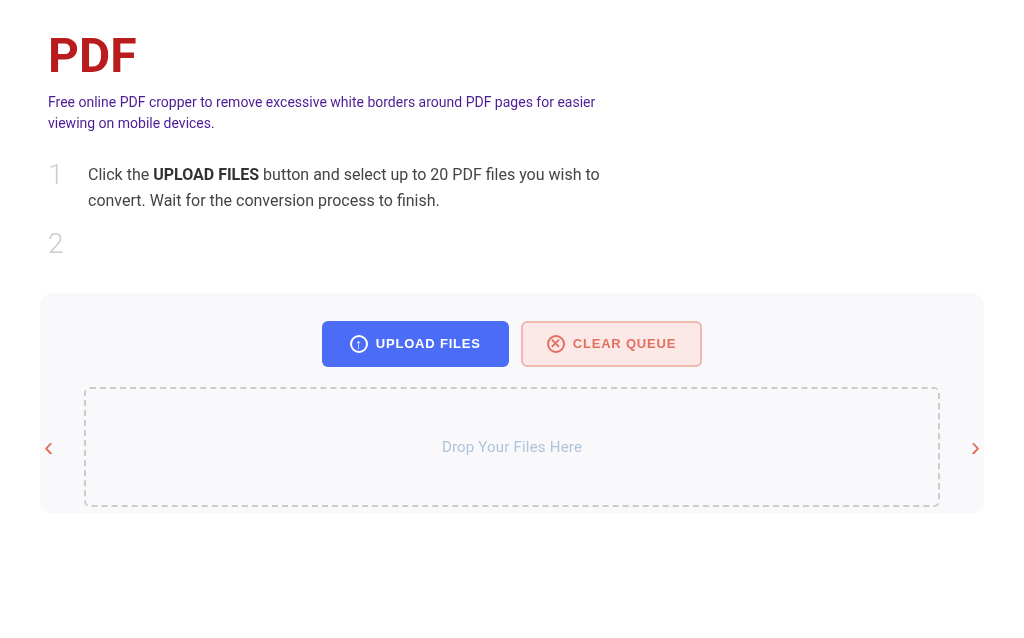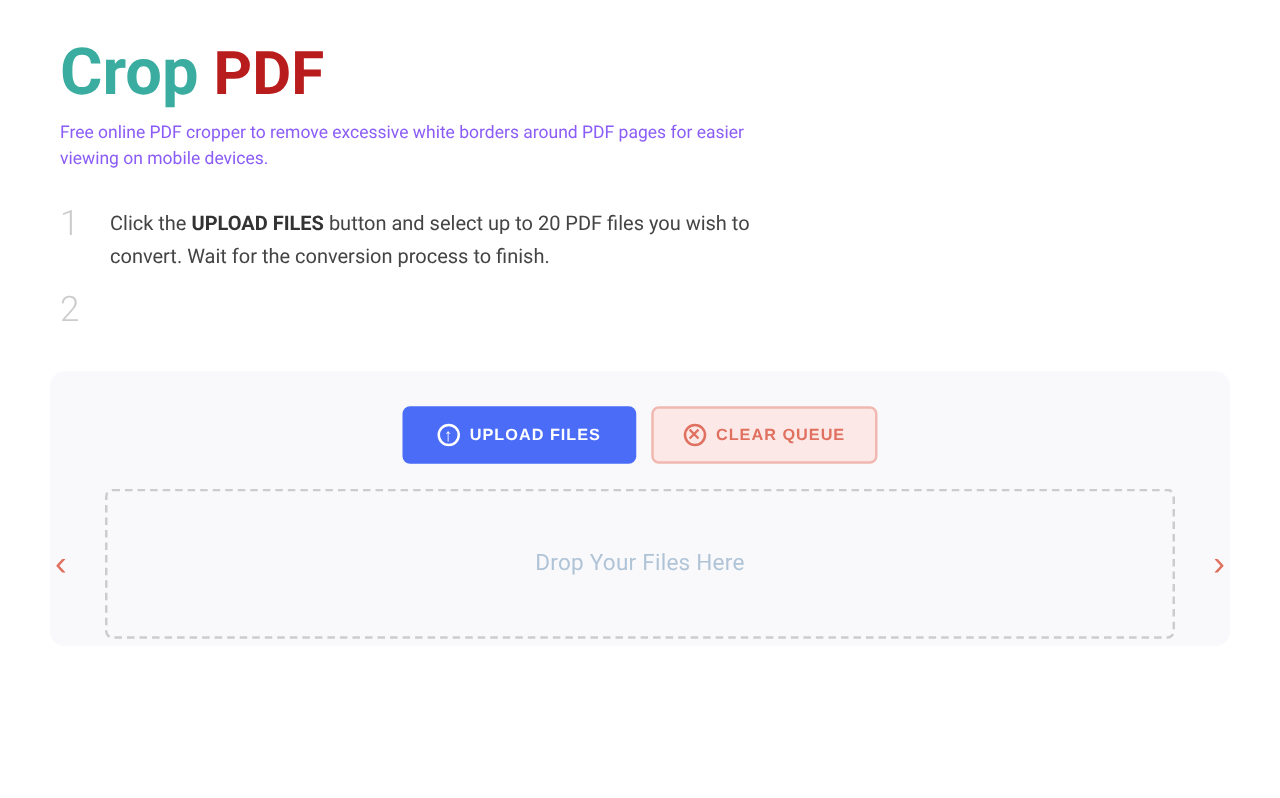--- a/index.html
+++ b/index.html
@@ -38,21 +38,21 @@
 
     .title-pdf {
       font-size: 48px;
       font-weight: 700;
       color: #b91c1c;
       line-height: 1;
     }
 
     .subtitle {
       font-size: 14px;
-      color: #8b5cf6;
+      color: #4c1d95;
       margin-bottom: 24px;
       max-width: 560px;
       line-height: 1.5;
     }
 
     .steps {
       list-style: none;
       margin-bottom: 32px;
     }
 
@@ -163,21 +163,21 @@
       min-height: 120px;
       display: flex;
       align-items: center;
       justify-content: center;
       position: relative;
       margin: 0 8px;
     }
 
     .drop-text {
       color: #b0c4d8;
-      font-size: 18px;
+      font-size: 15px;
       font-weight: 400;
       letter-spacing: 0.2px;
     }
 
     .carousel-btn {
       position: absolute;
       top: 50%;
       transform: translateY(-50%);
       background: none;
       border: none;
@@ -201,21 +201,20 @@
       position: relative;
       padding: 0 12px;
     }
   </style>
 </head>
 <body>
 
 <div class="page-wrapper">
 
   <div class="title-row">
-    <span class="title-crop">Crop</span>
     <span class="title-pdf">PDF</span>
   </div>
 
   <p class="subtitle">Free online PDF cropper to remove excessive white borders around PDF pages for easier viewing on mobile devices.</p>
 
   <ul class="steps">
     <li class="step-item">
       <span class="step-number">1</span>
       <span class="step-text">
         Click the <strong>UPLOAD FILES</strong> button and select up to 20 PDF files you wish to convert. Wait for the conversion process to finish.

